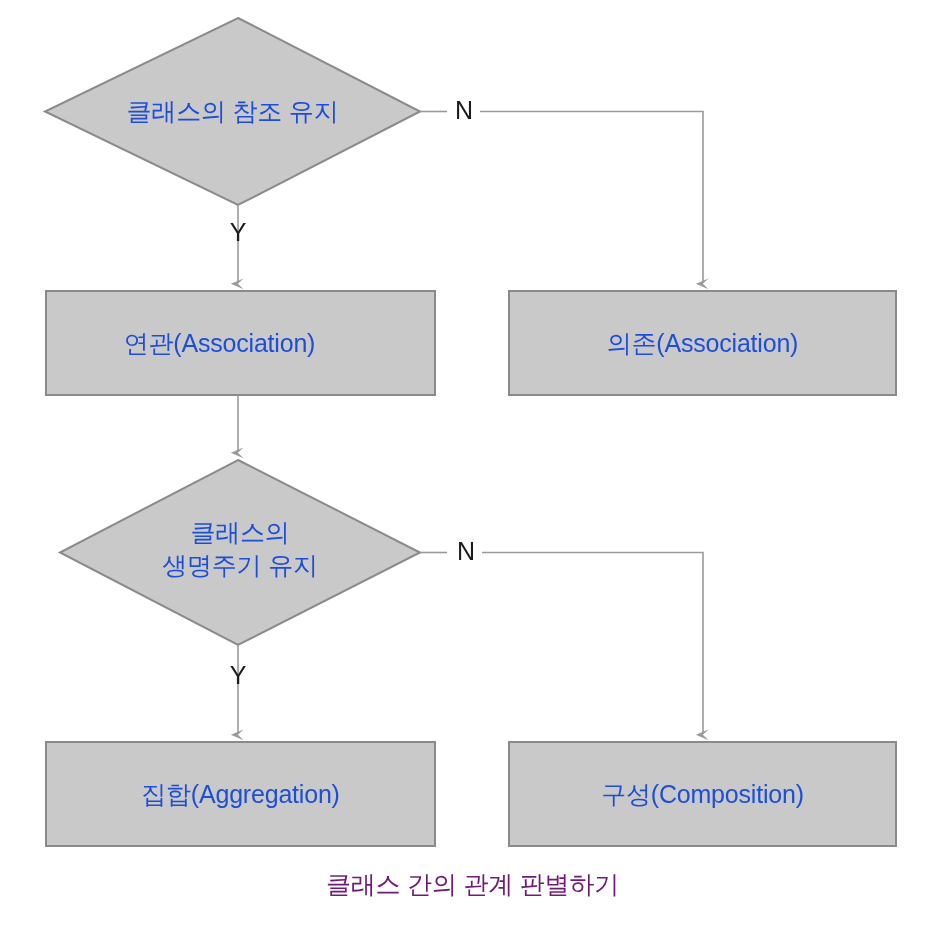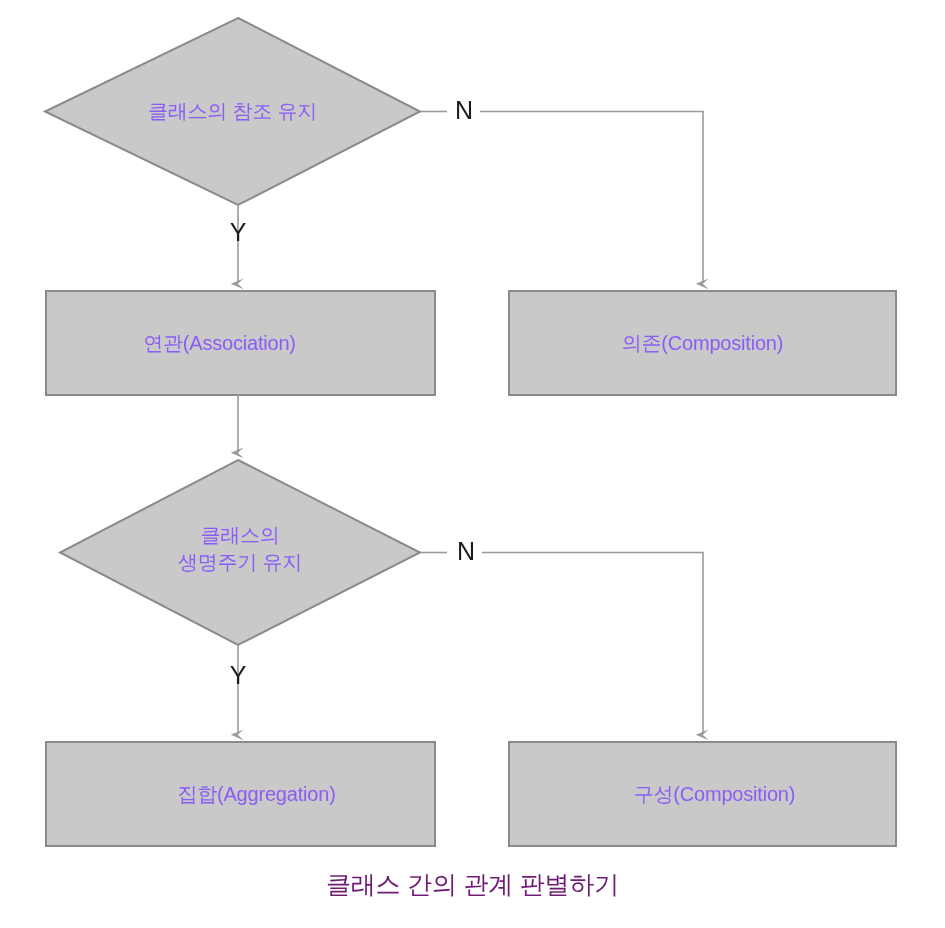--- a/index.html
+++ b/index.html
@@ -23,22 +23,22 @@
     top: 0;
     width: 945px;
     height: 928px;
   }
   .node-label {
     position: absolute;
     display: flex;
     align-items: center;
     justify-content: center;
     text-align: center;
-    color: #8b5cf6;
-    font-size: 20px;
+    color: #1d4ed8;
+    font-size: 25px;
     line-height: 1.32;
     letter-spacing: -0.2px;
     white-space: pre-line;
     pointer-events: none;
   }
   .edge-label {
     position: absolute;
     color: #1c1c1c;
     font-size: 25px;
     line-height: 1;
@@ -90,28 +90,28 @@
     <line x1="238" y1="645" x2="238" y2="734" stroke="#9a9a9a" stroke-width="1.6" marker-end="url(#arrowhead)"></line>
 
     <line x1="420" y1="552.5" x2="447" y2="552.5" stroke="#9a9a9a" stroke-width="1.6"></line>
     <polyline points="482,552.5 703,552.5 703,734" fill="none" stroke="#9a9a9a" stroke-width="1.6" marker-end="url(#arrowhead)"></polyline>
   </svg>
 
   <div class="node-label" style="left:45px; top:18px; width:375px; height:187px;">클래스의 참조 유지</div>
 
   <div class="node-label" style="left:46px; top:291px; width:347px; height:104px;">연관(Association)</div>
 
-  <div class="node-label" style="left:509px; top:291px; width:387px; height:104px;">의존(Composition)</div>
+  <div class="node-label" style="left:509px; top:291px; width:387px; height:104px;">의존(Association)</div>
 
   <div class="node-label" style="left:60px; top:456px; width:360px; height:185px;">클래스의
 생명주기 유지</div>
 
-  <div class="node-label" style="left:46px; top:742px; width:389px; height:104px;margin-left:16px;">집합(Aggregation)</div>
+  <div class="node-label" style="left:46px; top:742px; width:389px; height:104px;">집합(Aggregation)</div>
 
-  <div class="node-label" style="left:509px; top:742px; width:387px; height:104px;padding-left:12px;">구성(Composition)</div>
+  <div class="node-label" style="left:509px; top:742px; width:387px; height:104px;">구성(Composition)</div>
 
   <div class="edge-label" style="left:218px; top:220px; width:40px;">Y</div>
 
   <div class="edge-label" style="left:448px; top:98px; width:32px;">N</div>
 
   <div class="edge-label" style="left:218px; top:663px; width:40px;">Y</div>
 
   <div class="edge-label" style="left:450px; top:539px; width:32px;">N</div>
 
   <div id="caption">클래스 간의 관계 판별하기</div>

